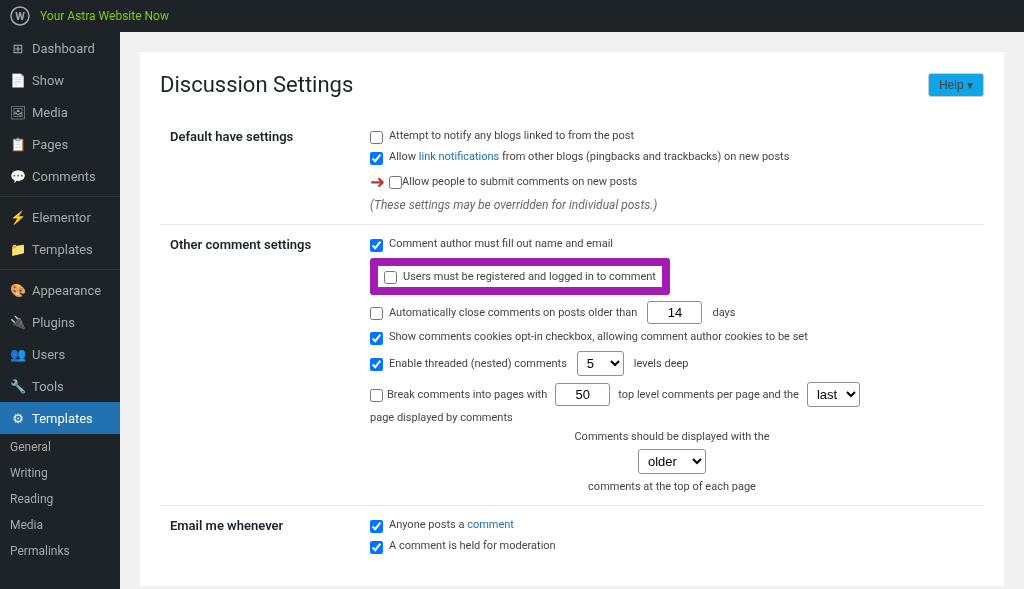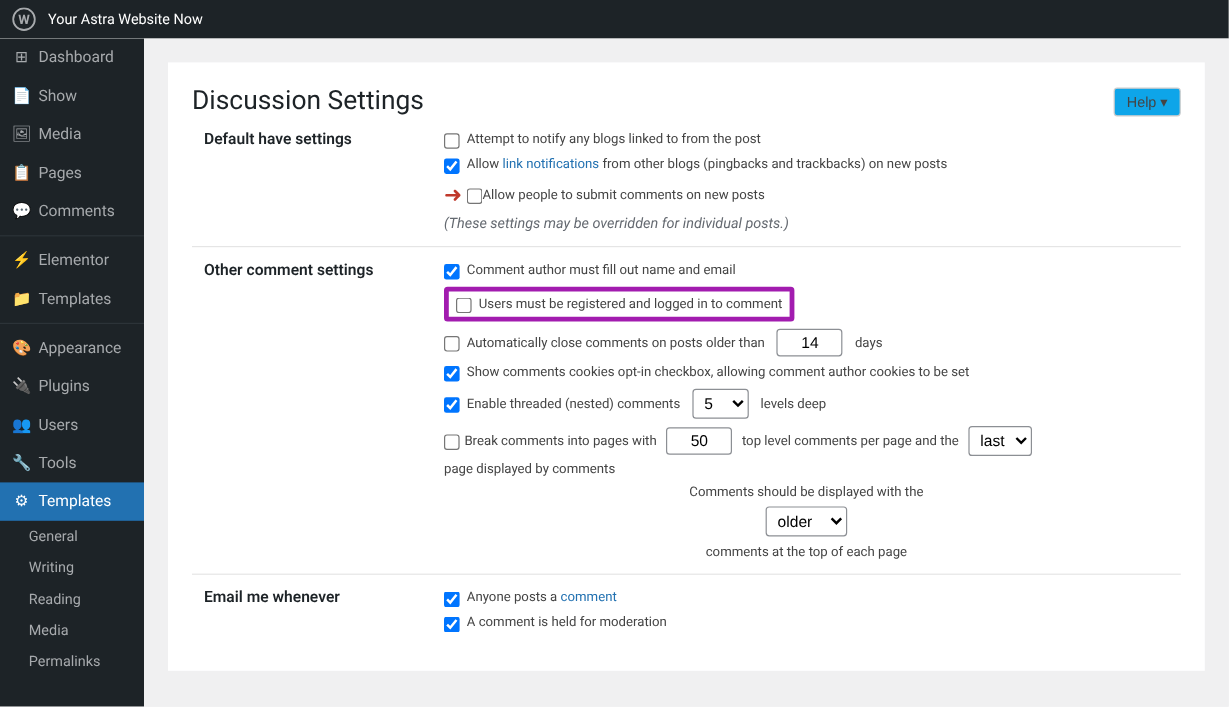--- a/index.html
+++ b/index.html
@@ -11,30 +11,30 @@
 
     
     .main-layout { display: flex; flex: 1; overflow: hidden; }
 
     
     .sidebar { width: 120px; background: #1d2327; color: #a7aaad; flex-shrink: 0; overflow-y: auto; }
     .sidebar-item { display: flex; align-items: center; gap: 6px; padding: 8px 10px; cursor: pointer; font-size: 13px; white-space: nowrap; }
     .sidebar-item.active { background: #2271b1; color: #fff; }
     .sidebar-item .icon { width: 16px; height: 16px; display: inline-flex; align-items: center; justify-content: center; flex-shrink: 0; }
     .sidebar-divider { height: 1px; background: #2c3338; margin: 4px 0; }
-    .sidebar-sub { padding-left: 14px; }
+    .sidebar-sub { padding-left: 0; }
     .sidebar-sub .sidebar-item { font-size: 12px; padding: 6px 10px; }
     .sidebar-sub .sidebar-item.current { color: #fff; font-weight: 600; }
 
     
     .content { flex: 1; overflow-y: auto; background: #f0f0f1; padding: 20px; }
     .content-inner { background: #fff; padding: 20px; max-width: 900px; }
 
     
-    .page-header { display: flex; justify-content: space-between; align-items: flex-end; }
+    .page-header { display: flex; justify-content: space-between; align-items: flex-end; margin-bottom: 20px; }
     .page-title { font-size: 22px; font-weight: 400; color: #1d2327; }
     .help-btn { background: #0ea5e9; border: 1px solid #ccc; border-radius: 3px; padding: 4px 10px; cursor: pointer; font-size: 12px; color: #444; display: flex; align-items: center; gap: 4px; }
 
     
     .settings-table { width: 100%; border-collapse: collapse; }
     .settings-table tr { border-top: 1px solid #e5e5e5; }
     .settings-table tr:first-child { border-top: none; }
     .settings-table td { padding: 12px 10px; vertical-align: top; }
     .settings-label { width: 200px; font-weight: 600; color: #1d2327; padding-right: 20px; }
     .settings-content { }
@@ -47,38 +47,38 @@
     .checkbox-label a { color: #2271b1; text-decoration: none; }
 
     
     .hint-text { color: #646970; font-style: italic; font-size: 12px; margin-top: 4px; }
 
     
     .inline-input { width: 55px; border: 1px solid #8c8f94; border-radius: 3px; padding: 3px 5px; font-size: 13px; text-align: center; }
     .inline-select { border: 1px solid #8c8f94; border-radius: 3px; padding: 3px 5px; font-size: 13px; background: #fff; }
 
     
-    .red-outline { border: 4px solid #a21caf; border-radius: 3px; padding: 3px 6px; display: inline-flex; align-items: center; gap: 6px; }
+    .red-outline { border: 8px solid #a21caf; border-radius: 3px; padding: 3px 6px; display: inline-flex; align-items: center; gap: 6px; }
 
     
     .arrow-row { display: flex; align-items: center; gap: 0; }
     .red-arrow { color: #c0392b; font-size: 18px; margin-right: 4px; }
 
     
     .settings-arrow { color: #c0392b; display: inline-block; margin-left: 2px; }
   </style>
 </head>
 <body>
 
 <div class="top-bar">
   <svg class="top-bar-logo" viewBox="0 0 20 20" fill="none">
     <circle cx="10" cy="10" r="9" stroke="#a7aaad" stroke-width="1.5"></circle>
     <text x="10" y="14" text-anchor="middle" font-size="11" fill="#a7aaad" font-weight="bold">W</text>
   </svg>
-  <span style="color:#ffffff;font-size:12px;">Your Astra Website Now</span>
+  <span style="color:#84cc16;font-size:12px;">Your Astra Website Now</span>
 </div>
 
 <div class="main-layout">
 
   <div class="sidebar">
     <div class="sidebar-item">
       <span class="icon">⊞</span>
       <span>Dashboard</span>
     </div>
     <div class="sidebar-item">

